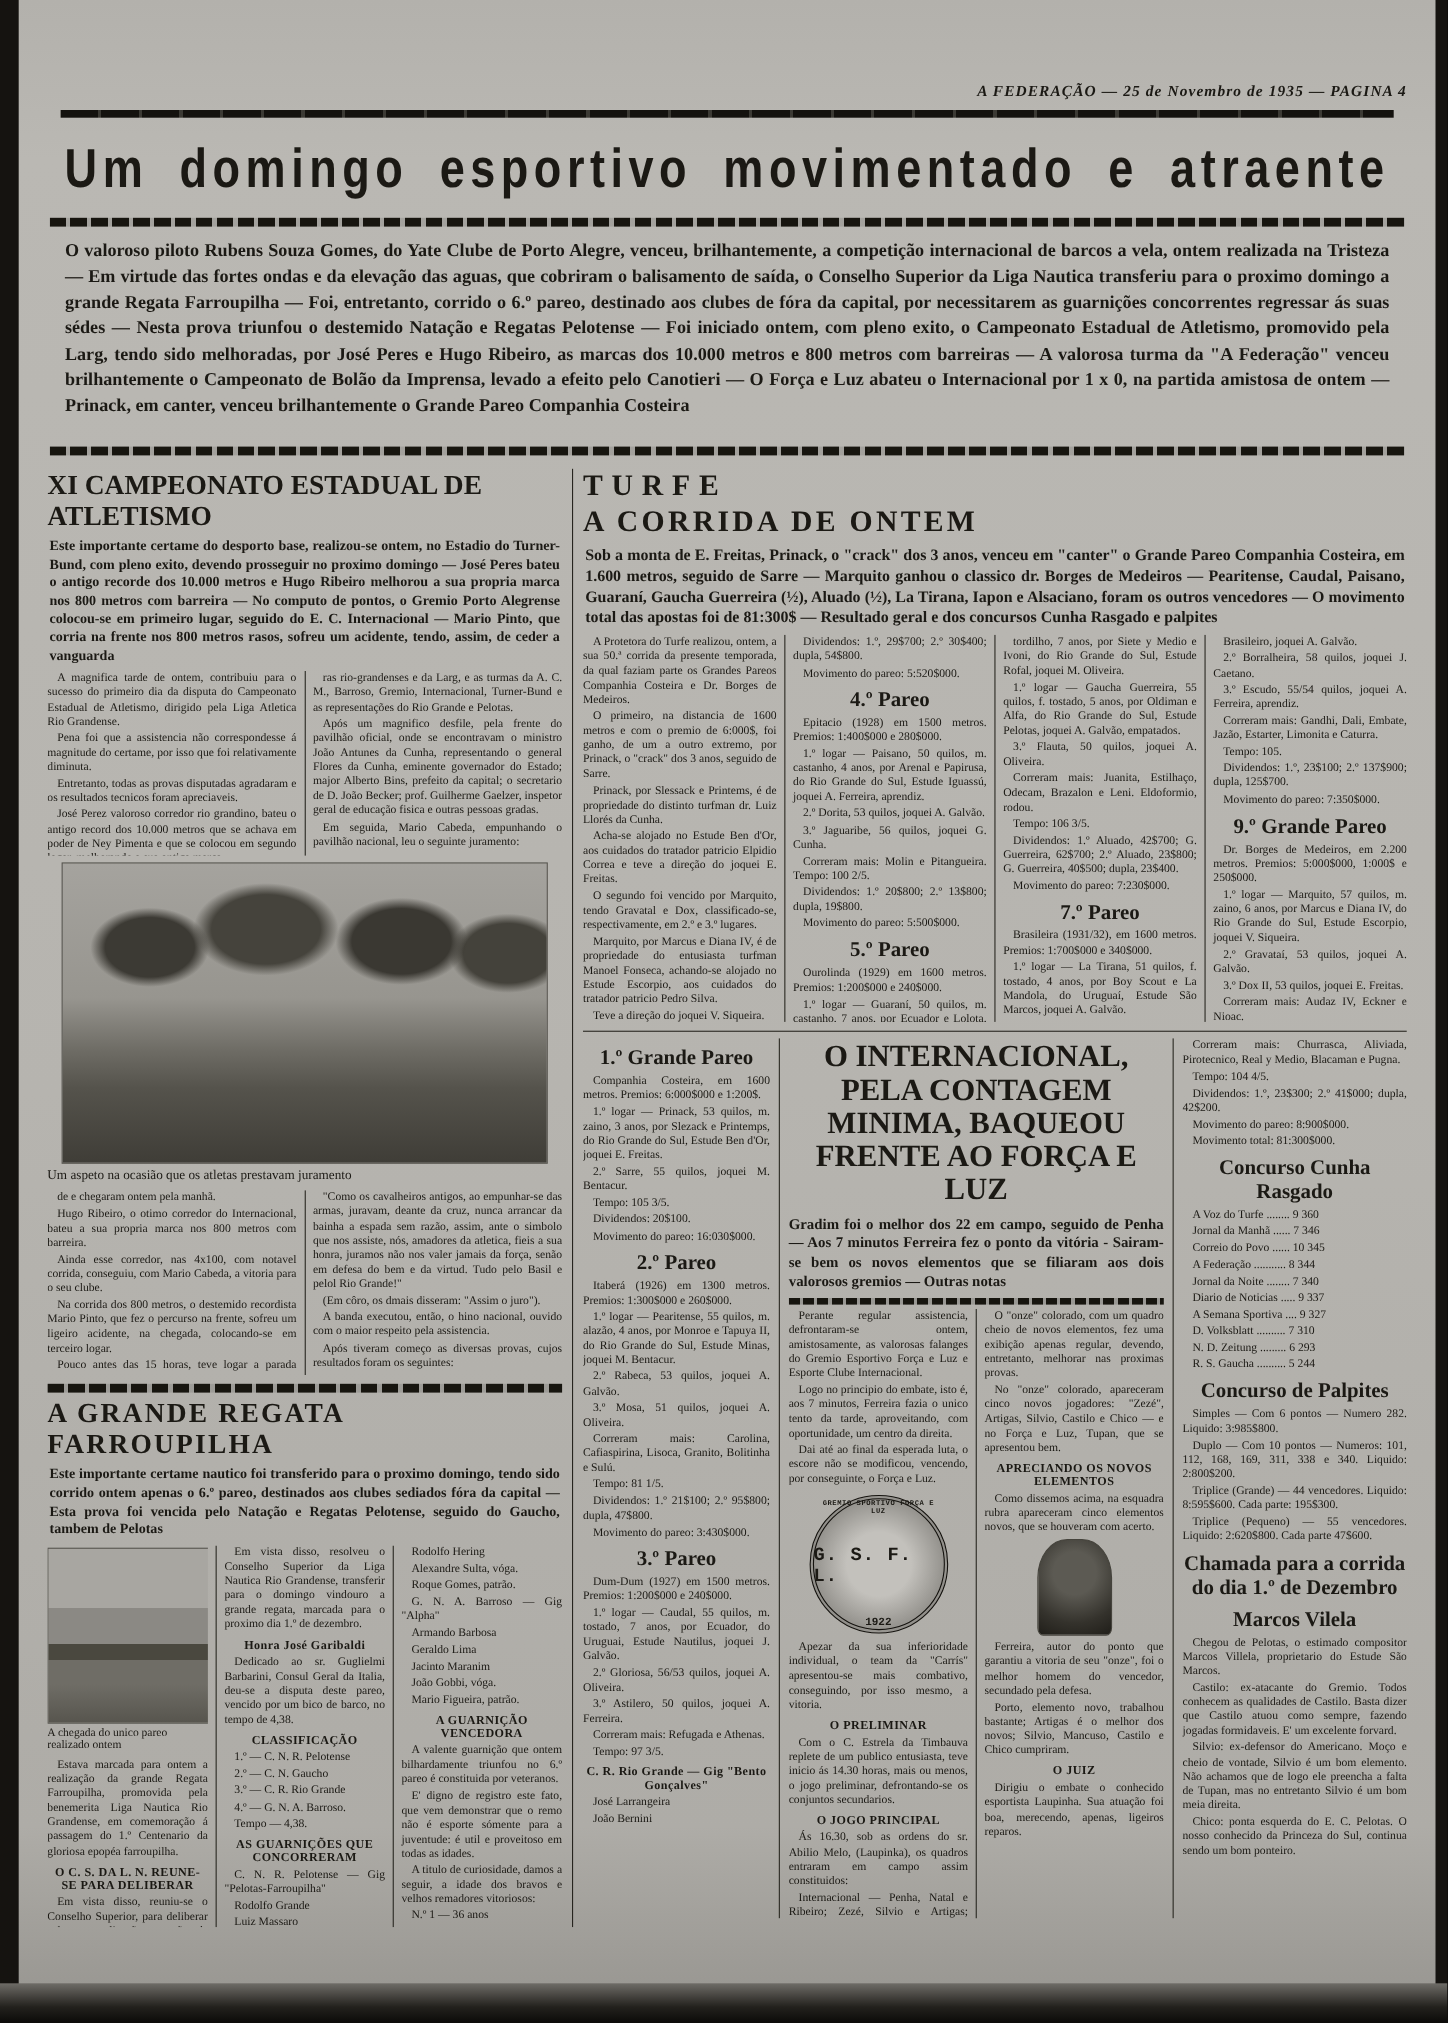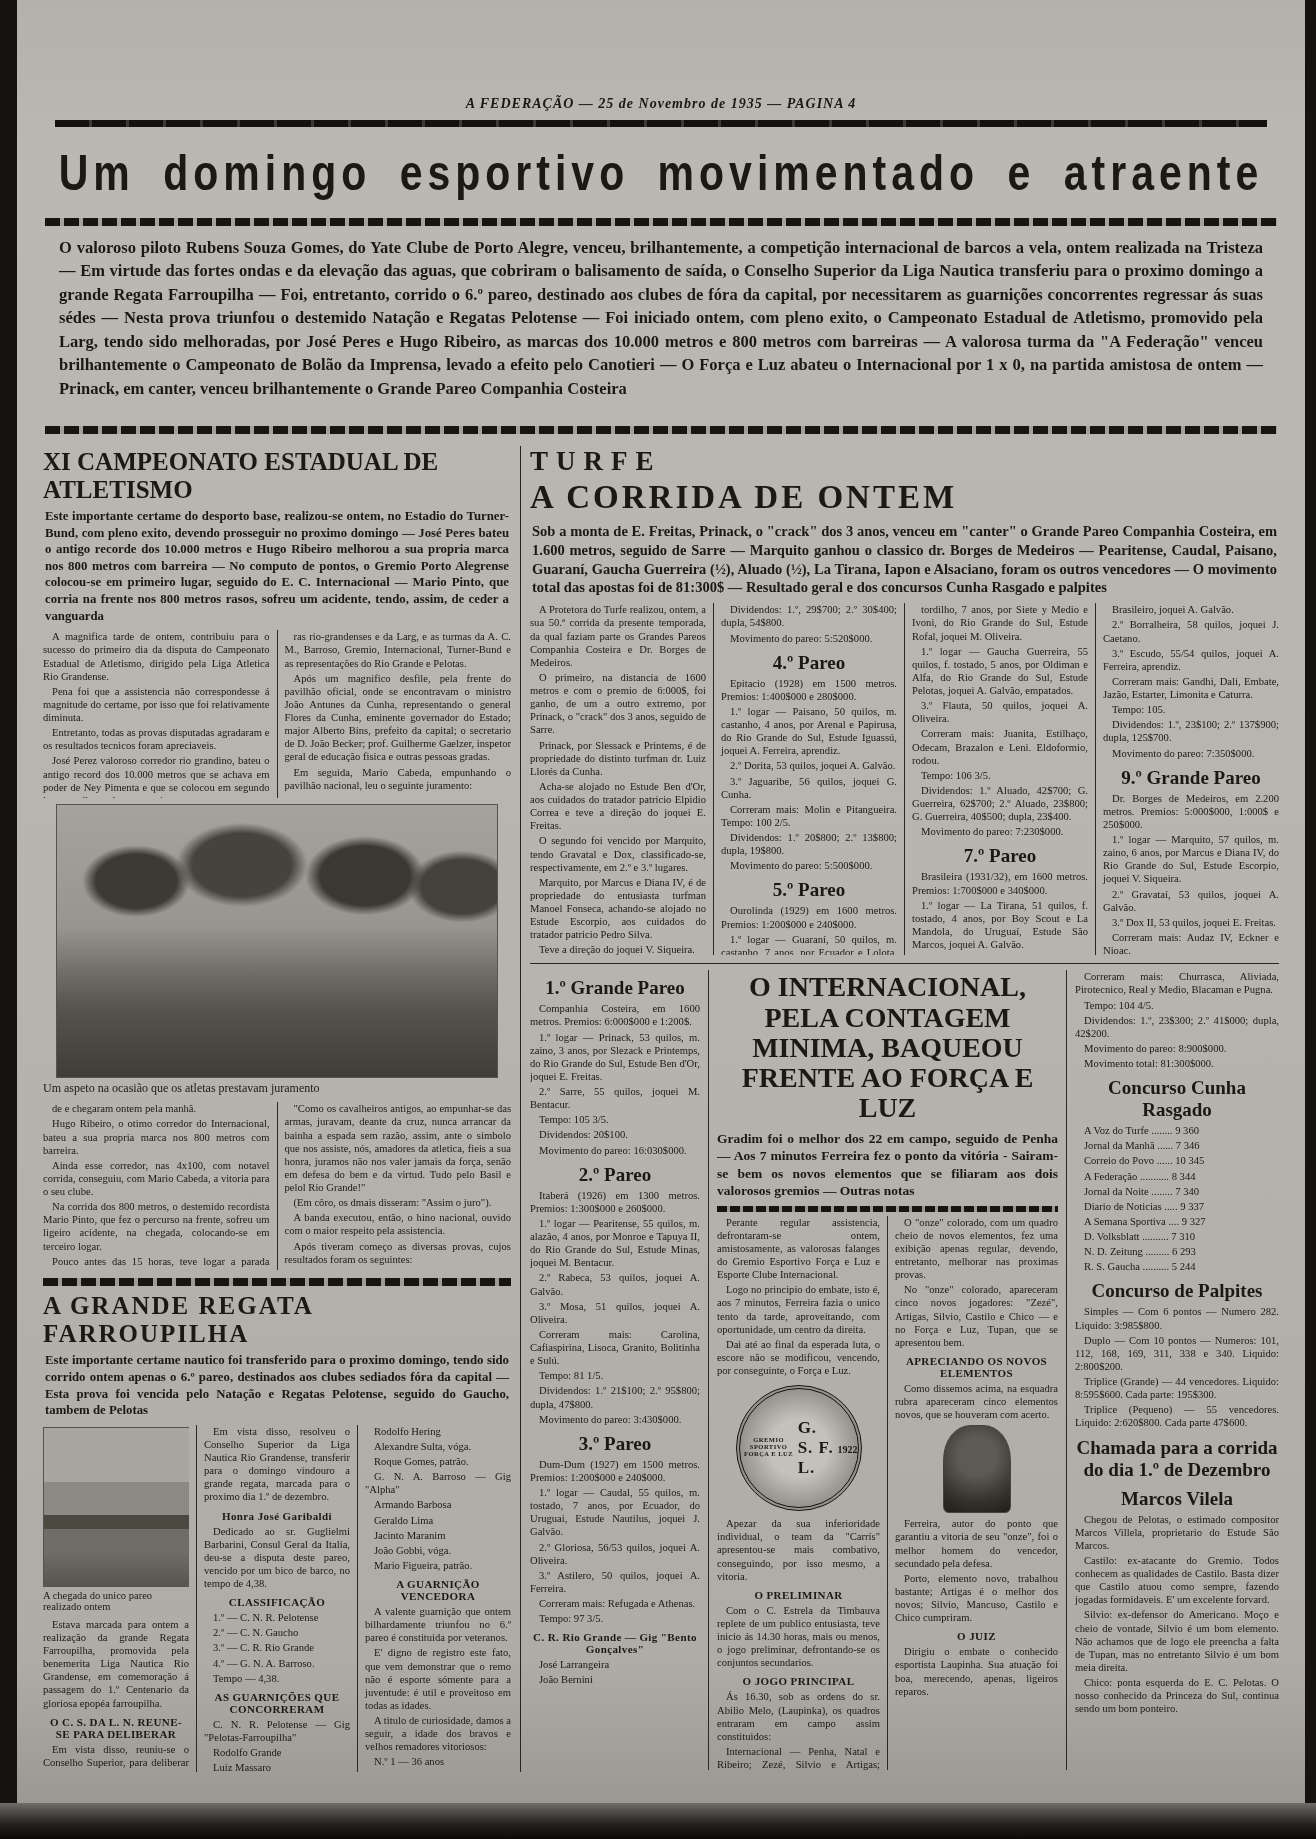--- a/index.html
+++ b/index.html
@@ -4,21 +4,21 @@
 <style>
   html,body{margin:0;padding:0;background:#0e0d0b;}
   .sheet{position:relative;width:1316px;height:1839px;background:#151310;overflow:hidden;
          font-family:"Liberation Serif",serif;color:#1b1914;}
   .paper{position:absolute;left:17px;top:0;right:11px;bottom:34px;background:
          linear-gradient(180deg,#b3b1ac 0%,#bab8b3 8%,#b6b4af 55%,#aeaca7 92%,#9a9893 100%);
          padding:0 26px;box-sizing:border-box;}
   .bottom-band{position:absolute;left:0;right:0;bottom:0;height:36px;
          background:linear-gradient(180deg,#6e6c67,#23211d 60%,#0b0a08);}
   
-  .masthead{margin-top:96px;text-align:center;font-weight:700;font-style:italic;
+  .masthead{margin-top:76px;text-align:right;font-weight:700;font-style:italic;
             font-size:14px;letter-spacing:1px;}
   .rule-thick{height:7px;margin:8px 12px 0;background:
       repeating-linear-gradient(90deg,#14120e 0 34px,#3c3a34 34px 37px);}
   .banner{margin:18px 0 0;text-align:center;font-family:"Liberation Sans",sans-serif;
           font-weight:700;font-size:41px;letter-spacing:5px;word-spacing:12px;white-space:nowrap;
           transform:scaleY(1.22);transform-origin:top center;}
   .rule-dash{height:8px;margin:26px 2px 0;background:
       repeating-linear-gradient(90deg,#17150f 0 15px,rgba(0,0,0,.12) 15px 19px);}
   .lead{margin:10px 16px 0;font-weight:700;font-size:16.5px;line-height:1.42;text-align:justify;}
   
@@ -42,27 +42,27 @@
      radial-gradient(90px 60px at 92% 30%,#44423b 0 45%,transparent 60%),
      linear-gradient(180deg,#a5a39e 0%,#97958f 45%,#6f6d66 62%,#55534c 75%,#3f3d37 100%);}
   .caption{font-weight:400;font-size:12px;text-align:left;margin:3px 0 6px;}
   .ph-regatta{width:212px;height:158px;margin:2px auto 2px;background:
      linear-gradient(180deg,#a8a6a1 0 34%,#8b8984 34% 55%,#4a483f 55% 64%,#6f6d66 64% 78%,#57554e 100%);}
   .portrait{width:66px;height:86px;margin:4px auto;border-radius:40% 40% 8% 8%;
      background:radial-gradient(circle at 50% 35%,#5c5a53 0 30%,#34322c 70%,#201e19);border:1px solid #45433c;}
   
   .emblem{width:118px;height:118px;margin:8px auto 6px;border-radius:50%;
      border:4px double #14120e;background:radial-gradient(circle,#c3c1bc 0 35%,#8f8d88 75%,#6e6c65);
-     display:flex;flex-direction:row;align-items:center;justify-content:space-between;}
+     display:flex;flex-direction:column;align-items:center;justify-content:space-between;font-family:Liberation Mono, monospace;}
   .emblem .abbr{font-weight:700;font-size:17px;letter-spacing:1px;}
   .emblem .ring{font-size:6.5px;font-weight:700;text-align:center;letter-spacing:.5px;margin-bottom:3px;}
   .emblem .yr{font-size:10px;font-weight:700;margin-top:3px;}
   
   .turfe-kicker{font-size:27px;letter-spacing:8px;margin:0;}
-  .turfe-title{font-size:33px;letter-spacing:3px;margin:2px 0 6px;}
+  .turfe-title{font-size:27px;letter-spacing:3px;margin:2px 0 6px;}
   .turfe-deck{font-size:14.5px;}
   .bottom-row{display:flex;margin-top:8px;height:800px;overflow:hidden;border-top:1px solid #2a2822;padding-top:6px;}
   .cont-col{width:170px;flex:none;overflow:hidden;}
   .intl{flex:1;min-width:0;padding:0 8px;margin:0 8px;border-left:1px solid #2a2822;border-right:1px solid #2a2822;overflow:hidden;}
   .rail{width:204px;flex:none;overflow:hidden;}
   .intl-title{font-size:28px;line-height:1.08;text-align:center;font-weight:700;margin:2px 0 6px;}
   .intl-deck{font-weight:700;font-size:13.5px;line-height:1.3;text-align:justify;margin-bottom:6px;}
   .small-rule{height:6px;margin:4px 0;background:repeating-linear-gradient(90deg,#17150f 0 10px,rgba(0,0,0,.15) 10px 13px);}
   .at-title{font-size:25px;}
   .rg-title{font-size:25px;letter-spacing:2px;}

